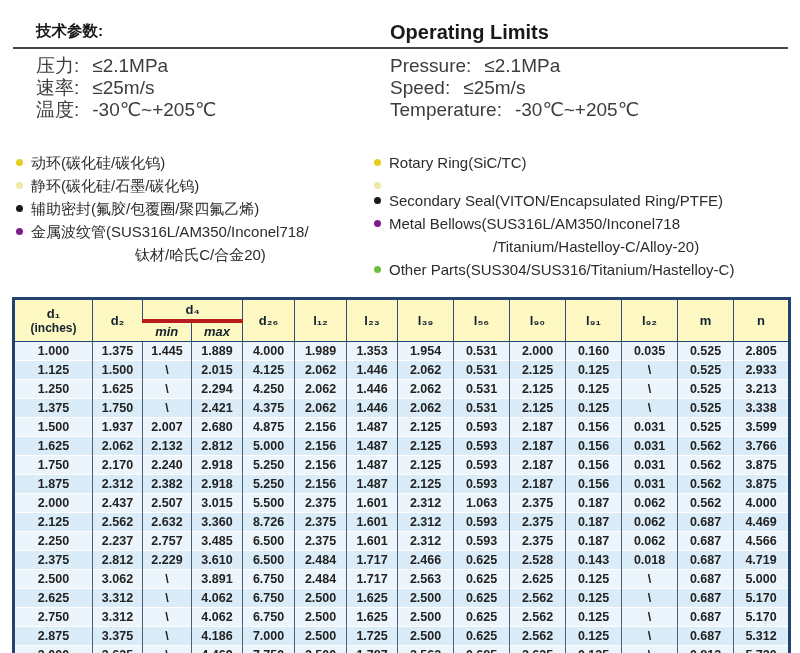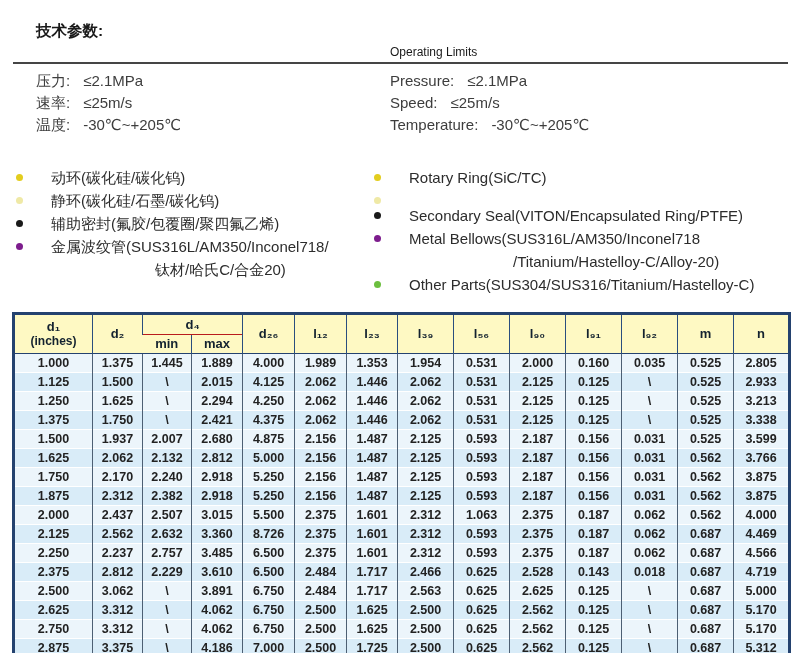--- a/index.html
+++ b/index.html
@@ -3,47 +3,47 @@
 <meta charset="utf-8">
 <style>
   html,body{margin:0;padding:0;}
   body{
     width:800px;height:653px;overflow:hidden;background:#ffffff;
     font-family:"Liberation Sans","DejaVu Sans",sans-serif;color:#2e2e2e;
   }
   
   .top-headings{display:flex;padding-top:21px;}
   .h-zh{width:354px;margin-left:36px;font-weight:bold;font-size:15.5px;color:#191919;}
-  .h-en{font-weight:normal;font-size:12px;color:#191919;margin-top:24px;}
+  .h-en{font-weight:bold;font-size:20px;color:#191919;}
   .header-rule{height:0;border-top:2px solid #454545;margin:3px 12px 6px 13px;}
   
   .specs-cols{display:flex;}
   .spec-col-zh{width:354px;margin-left:36px;}
-  .spec-line{font-size:15px;color:#3d3d3d;line-height:22px;white-space:nowrap;}
+  .spec-line{font-size:19px;color:#3d3d3d;line-height:22px;white-space:nowrap;}
   .spec-value{margin-left:13px;}
   
   .materials{display:flex;margin-top:30px;}
   .mat-col-zh{width:358px;margin-left:16px;}
   .mat-col-en{margin-left:0;}
   .mat-item{display:flex;line-height:23px;font-size:15px;color:#2c2c2c;align-items:flex-start;}
   .bullet{width:7px;height:7px;border-radius:50%;margin:8px 8px 0 0;flex:0 0 7px;display:inline-block;}
-  .mat-text{white-space:nowrap;margin-left:20px;}
+  .mat-text{white-space:nowrap;}
   .mat-cont{padding-left:104px;}
   
   table.spec-table{
     border-collapse:collapse;table-layout:fixed;width:776px;
     margin:16px 0 0 12px;border:3px solid #24426f;
   }
   .spec-table th{
     background:#fef9c3;color:#13222f;font-weight:bold;font-size:13px;
     border-left:1px solid #2a4e7e;padding:0;text-align:center;line-height:14px;
   }
   .spec-table thead tr:first-child th{height:19px;}
   .spec-table th.tall{height:38px;}
-  .spec-table th.minmax{height:18px;border-top:1px solid #b91c1c;font-size:13px;}
+  .spec-table th.minmax{height:18px;border-top:4px solid #b91c1c;font-size:13px;font-style:italic;}
   .spec-table th .sub{font-size:12px;font-weight:bold;}
   .spec-table td{
     text-align:center;font-size:12.5px;font-weight:bold;color:#222;
     border-left:1px solid #4d5f73;border-top:1px solid #ffffff;
     height:18px;padding:0;line-height:18px;white-space:nowrap;
   }
   .spec-table td:first-child, .spec-table th:first-child{border-left:none;}
   .spec-table tbody tr:nth-child(odd){background:#ecf5fb;}
   .spec-table tbody tr:nth-child(even){background:#d9ecf8;}
   .spec-table tbody tr:first-child td{border-top:1px solid #24426f;}

